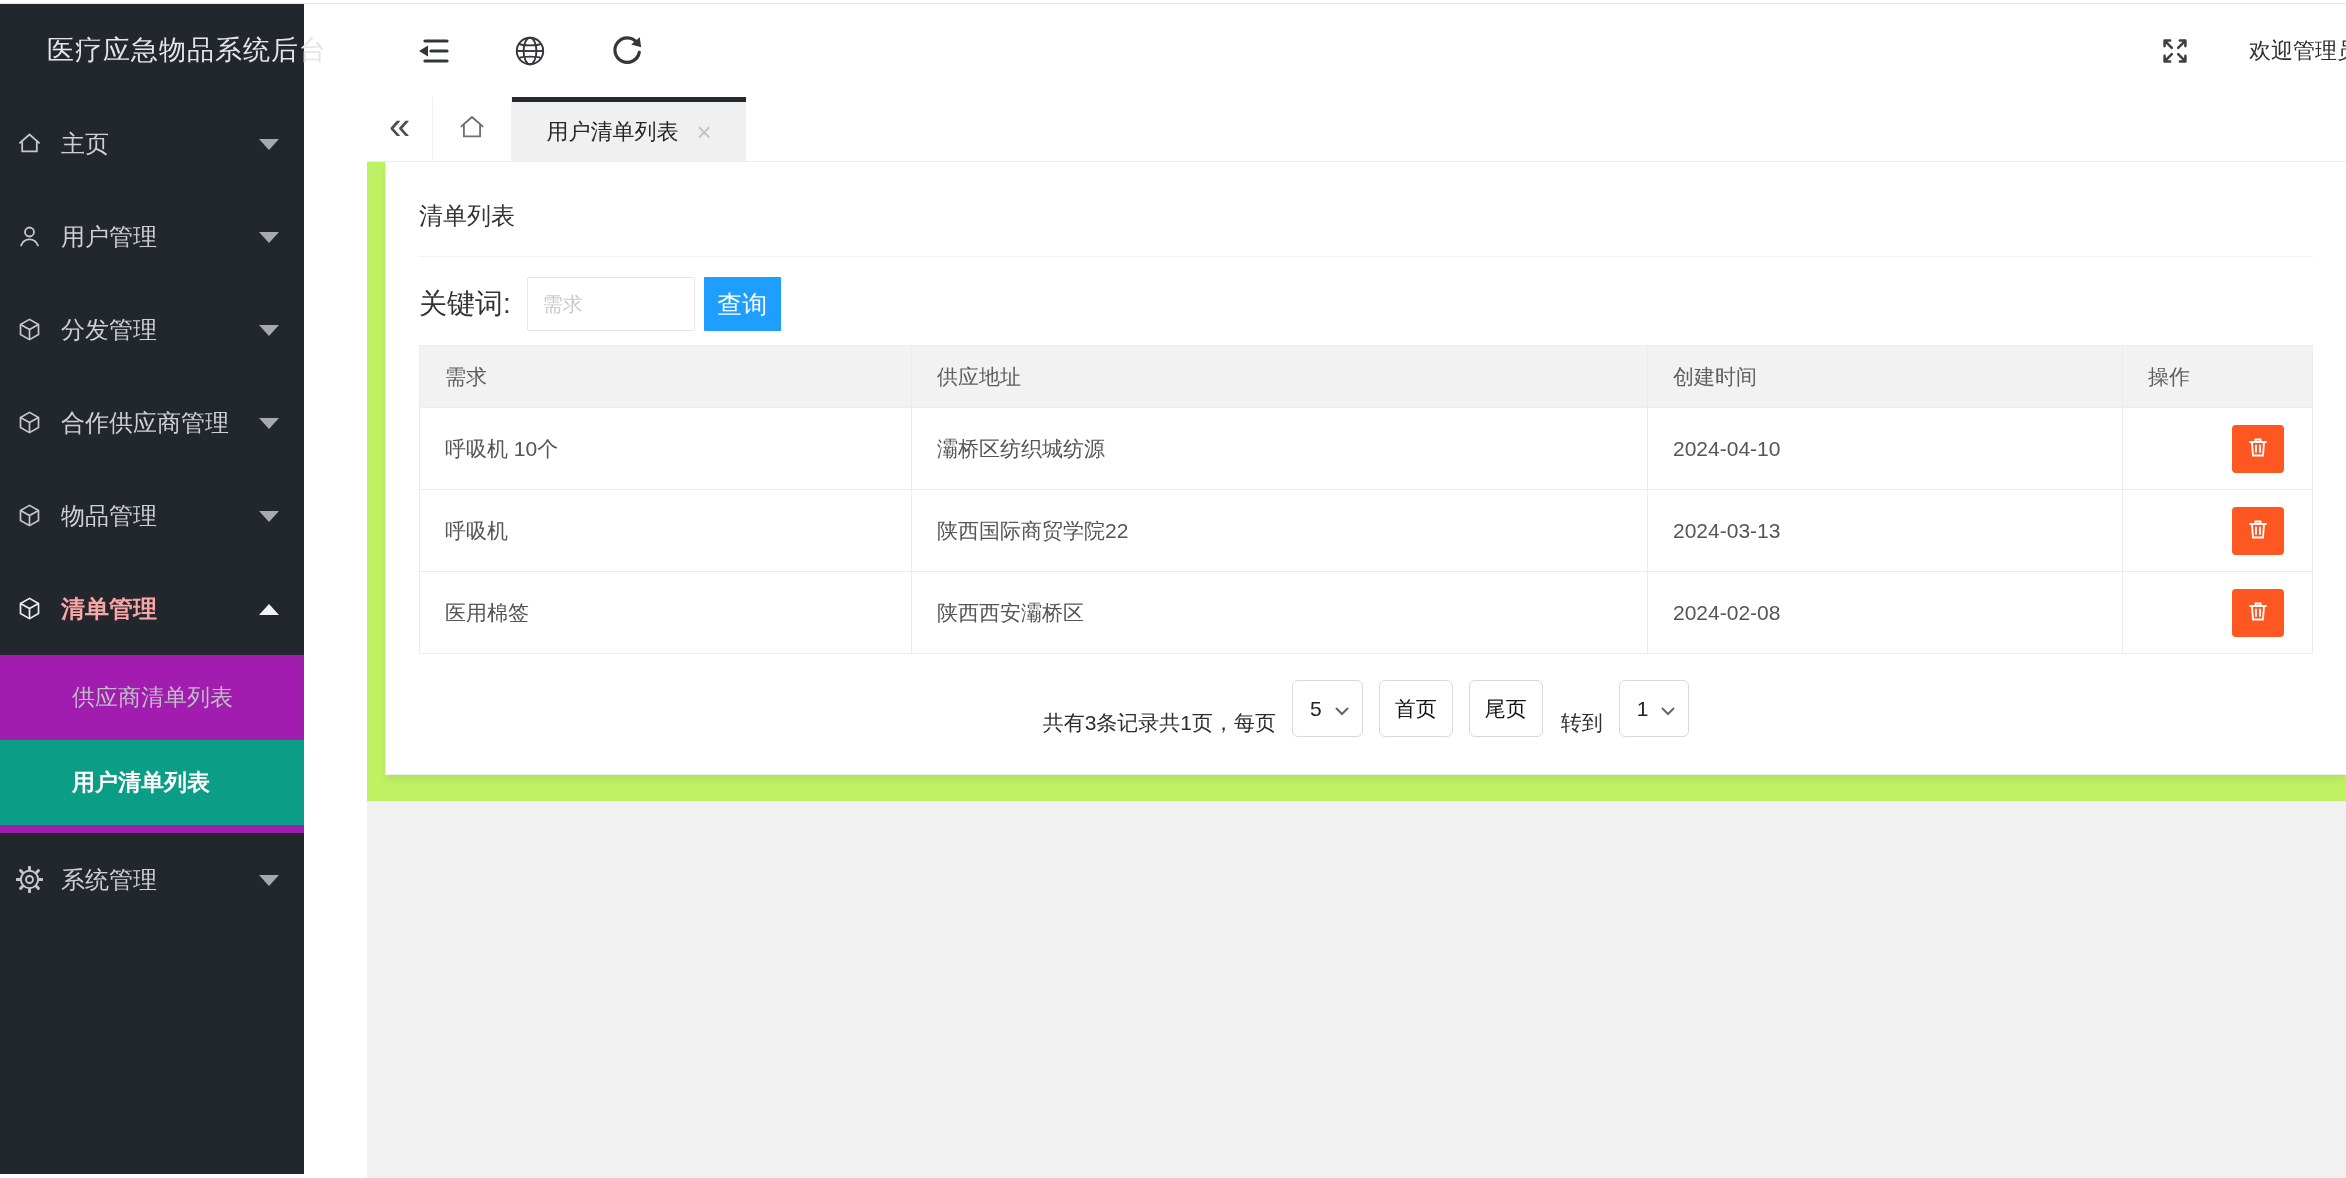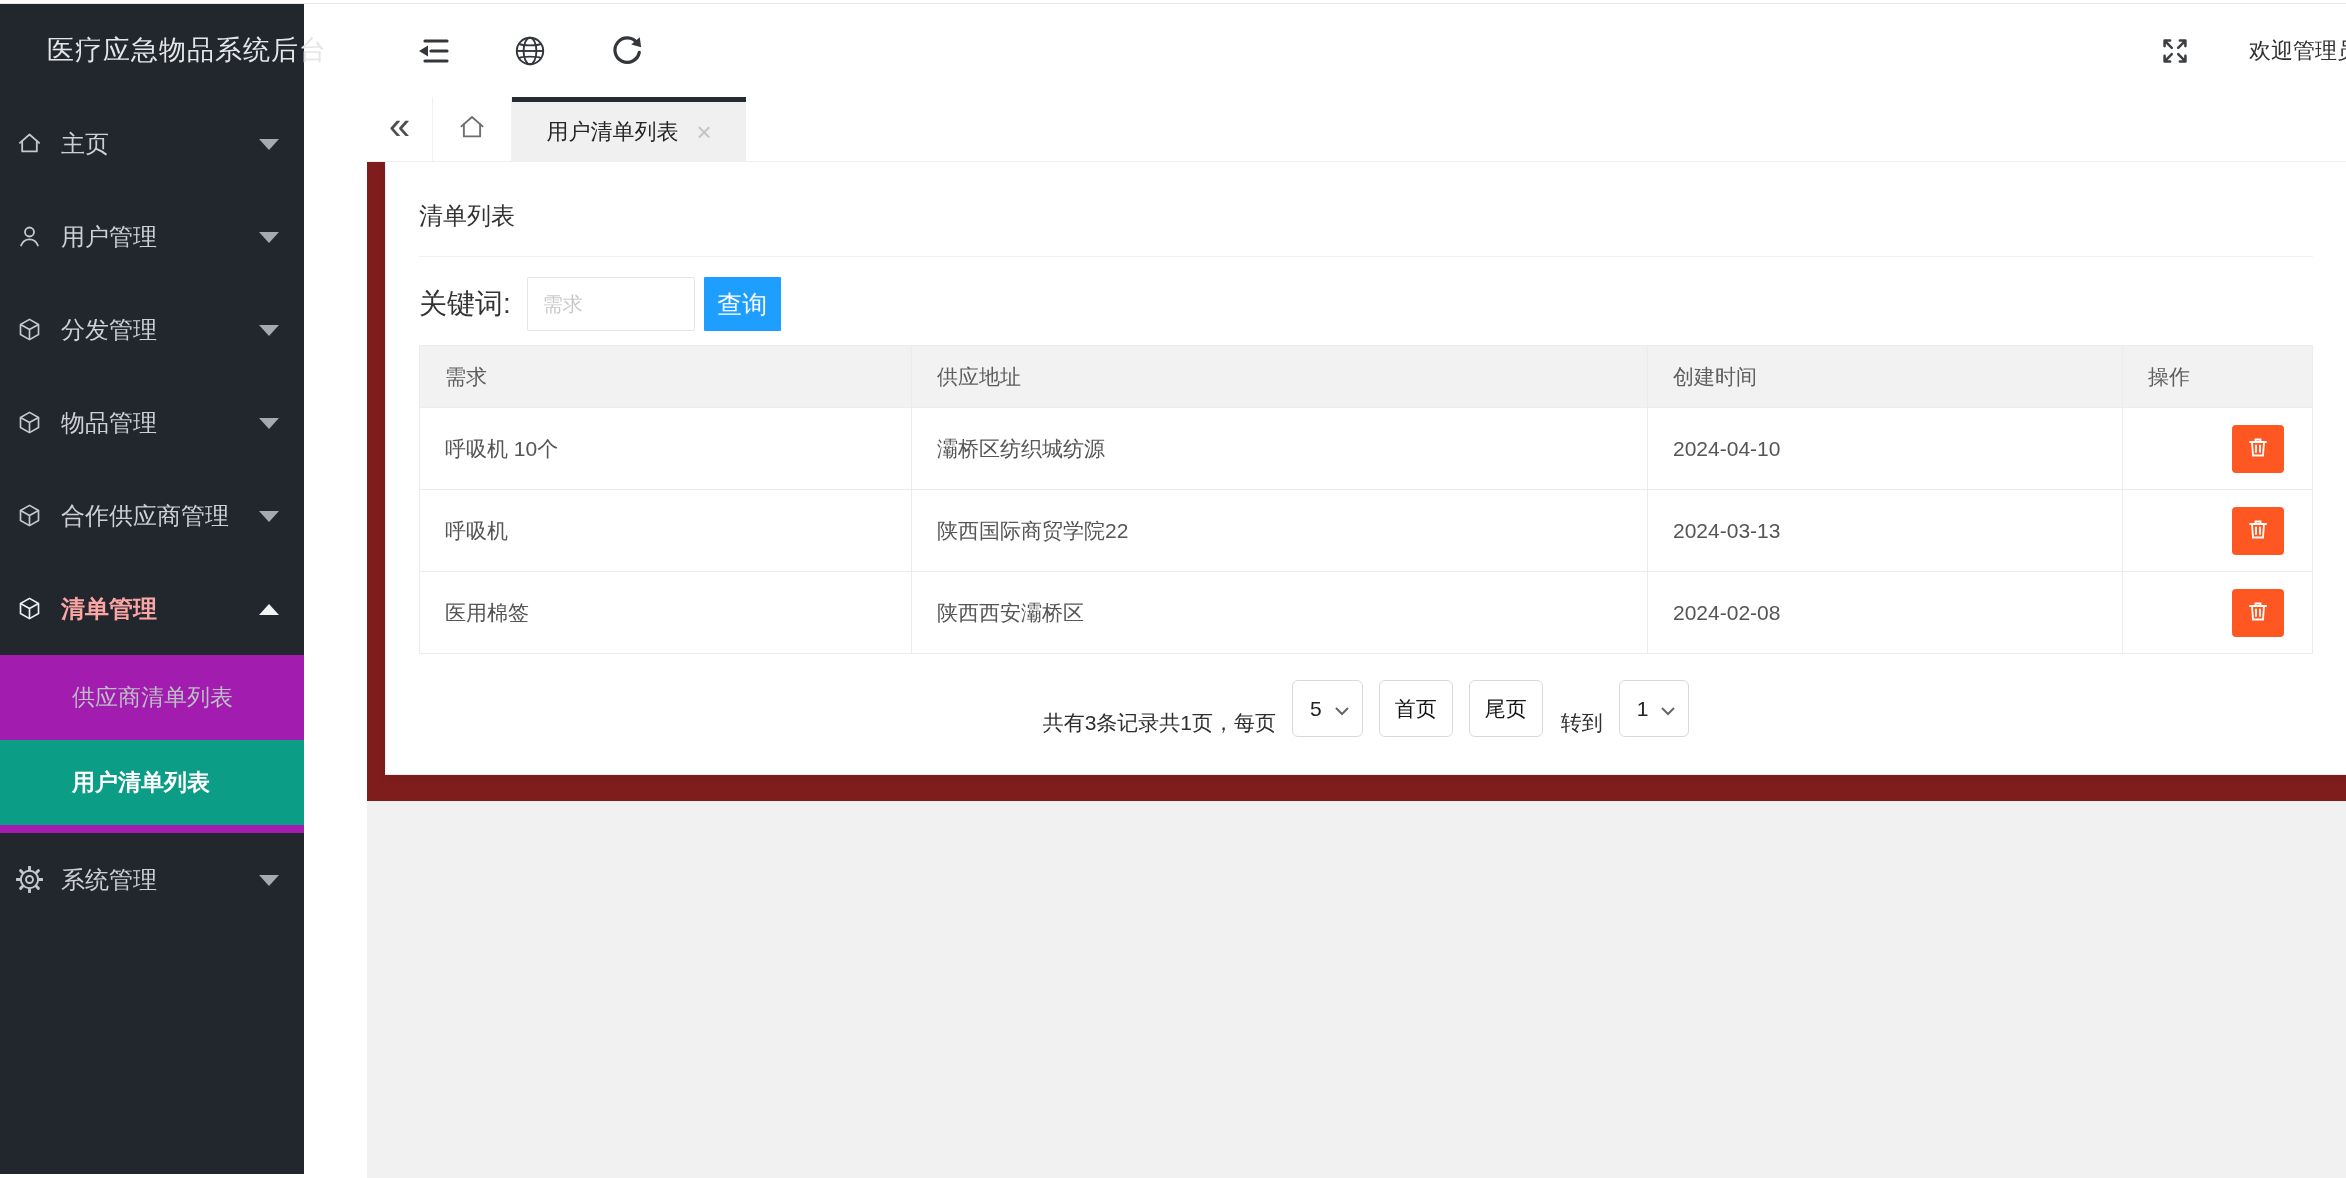--- a/index.html
+++ b/index.html
@@ -36,21 +36,21 @@
   
   .tabbar { position:absolute; left:367px; top:97px; width:1979px; height:65px; background:#fff; border-bottom:1px solid #efefef; display:flex; z-index:3; }
   .tab-collapse { width:66px; height:100%; border-right:1px solid #f0f0f0; display:flex; align-items:center; justify-content:center; font-size:38px; color:#4c4f54; cursor:pointer; padding-bottom:6px; }
   .tab-home { width:79px; height:100%; border-right:1px solid #f0f0f0; display:flex; align-items:center; justify-content:center; color:#6b6b6b; cursor:pointer; }
   .tab-home svg { width:30px; height:30px; }
   .tab-active { width:234px; height:100%; background:#f0f0f0; border-top:5px solid #262a33; display:flex; align-items:center; justify-content:center; gap:18px; font-size:22px; color:#262626; cursor:pointer; }
   .tab-close { color:#c3c3c3; font-size:26px; line-height:1; cursor:pointer; }
 
   
   .content-bg { position:absolute; left:367px; top:162px; width:1979px; height:1016px; background:#f1f1f2; z-index:1; }
-  .content-white { position:absolute; left:0; top:0; width:1979px; height:639px; background:#7f1d1d; }
+  .content-white { position:absolute; left:0; top:0; width:1979px; height:639px; background:#bef264; }
   .card { position:absolute; left:18px; top:0; width:1961px; height:613px; background:#fff; border-left:1px solid #ededed; border-bottom:1px solid #ededed; box-shadow:0 4px 7px rgba(0,0,0,0.07); padding:0 33px; }
   .card-title { padding-top:38px; font-size:24px; color:#333; }
   .card-divider { margin-top:24px; border-bottom:1px solid #f2f2f2; }
   .search-row { margin-top:20px; display:flex; align-items:center; }
   .search-label { font-size:28px; color:#333; margin-right:16px; }
   .search-input { width:168px; height:54px; border:1px solid #e6e6e6; border-radius:2px; padding:0 15px; font-size:20px; color:#333; outline:none; }
   .search-input::placeholder { color:#c9c9c9; }
   .search-btn { margin-left:9px; width:77px; height:54px; background:#1e9fff; color:#fff; border:none; border-radius:1px; font-size:25px; cursor:pointer; }
 
   table.list { margin-top:14px; width:100%; border-collapse:collapse; table-layout:fixed; }
@@ -109,32 +109,32 @@
         <span class="chev chev-down"></span>
       </div>
 
       <div class="menu-item">
         <span class="mi-icon">
           <svg viewBox="0 0 24 24" fill="none" stroke="currentColor" stroke-width="1.5" stroke-linejoin="round">
               <path d="M12 3 L20 7.5 V16.5 L12 21 L4 16.5 V7.5 Z"></path>
               <path d="M12 12 V21 M12 12 L4 7.5 M12 12 L20 7.5"></path>
             </svg>
         </span>
-        <span>物品管理</span>
+        <span>合作供应商管理</span>
         <span class="chev chev-down"></span>
       </div>
 
       <div class="menu-item">
         <span class="mi-icon">
           <svg viewBox="0 0 24 24" fill="none" stroke="currentColor" stroke-width="1.5" stroke-linejoin="round">
               <path d="M12 3 L20 7.5 V16.5 L12 21 L4 16.5 V7.5 Z"></path>
               <path d="M12 12 V21 M12 12 L4 7.5 M12 12 L20 7.5"></path>
             </svg>
         </span>
-        <span>合作供应商管理</span>
+        <span>物品管理</span>
         <span class="chev chev-down"></span>
       </div>
 
       <div class="menu-item open">
         <span class="mi-icon">
           <svg viewBox="0 0 24 24" fill="none" stroke="currentColor" stroke-width="1.5" stroke-linejoin="round">
               <path d="M12 3 L20 7.5 V16.5 L12 21 L4 16.5 V7.5 Z"></path>
               <path d="M12 12 V21 M12 12 L4 7.5 M12 12 L20 7.5"></path>
             </svg>
         </span>

